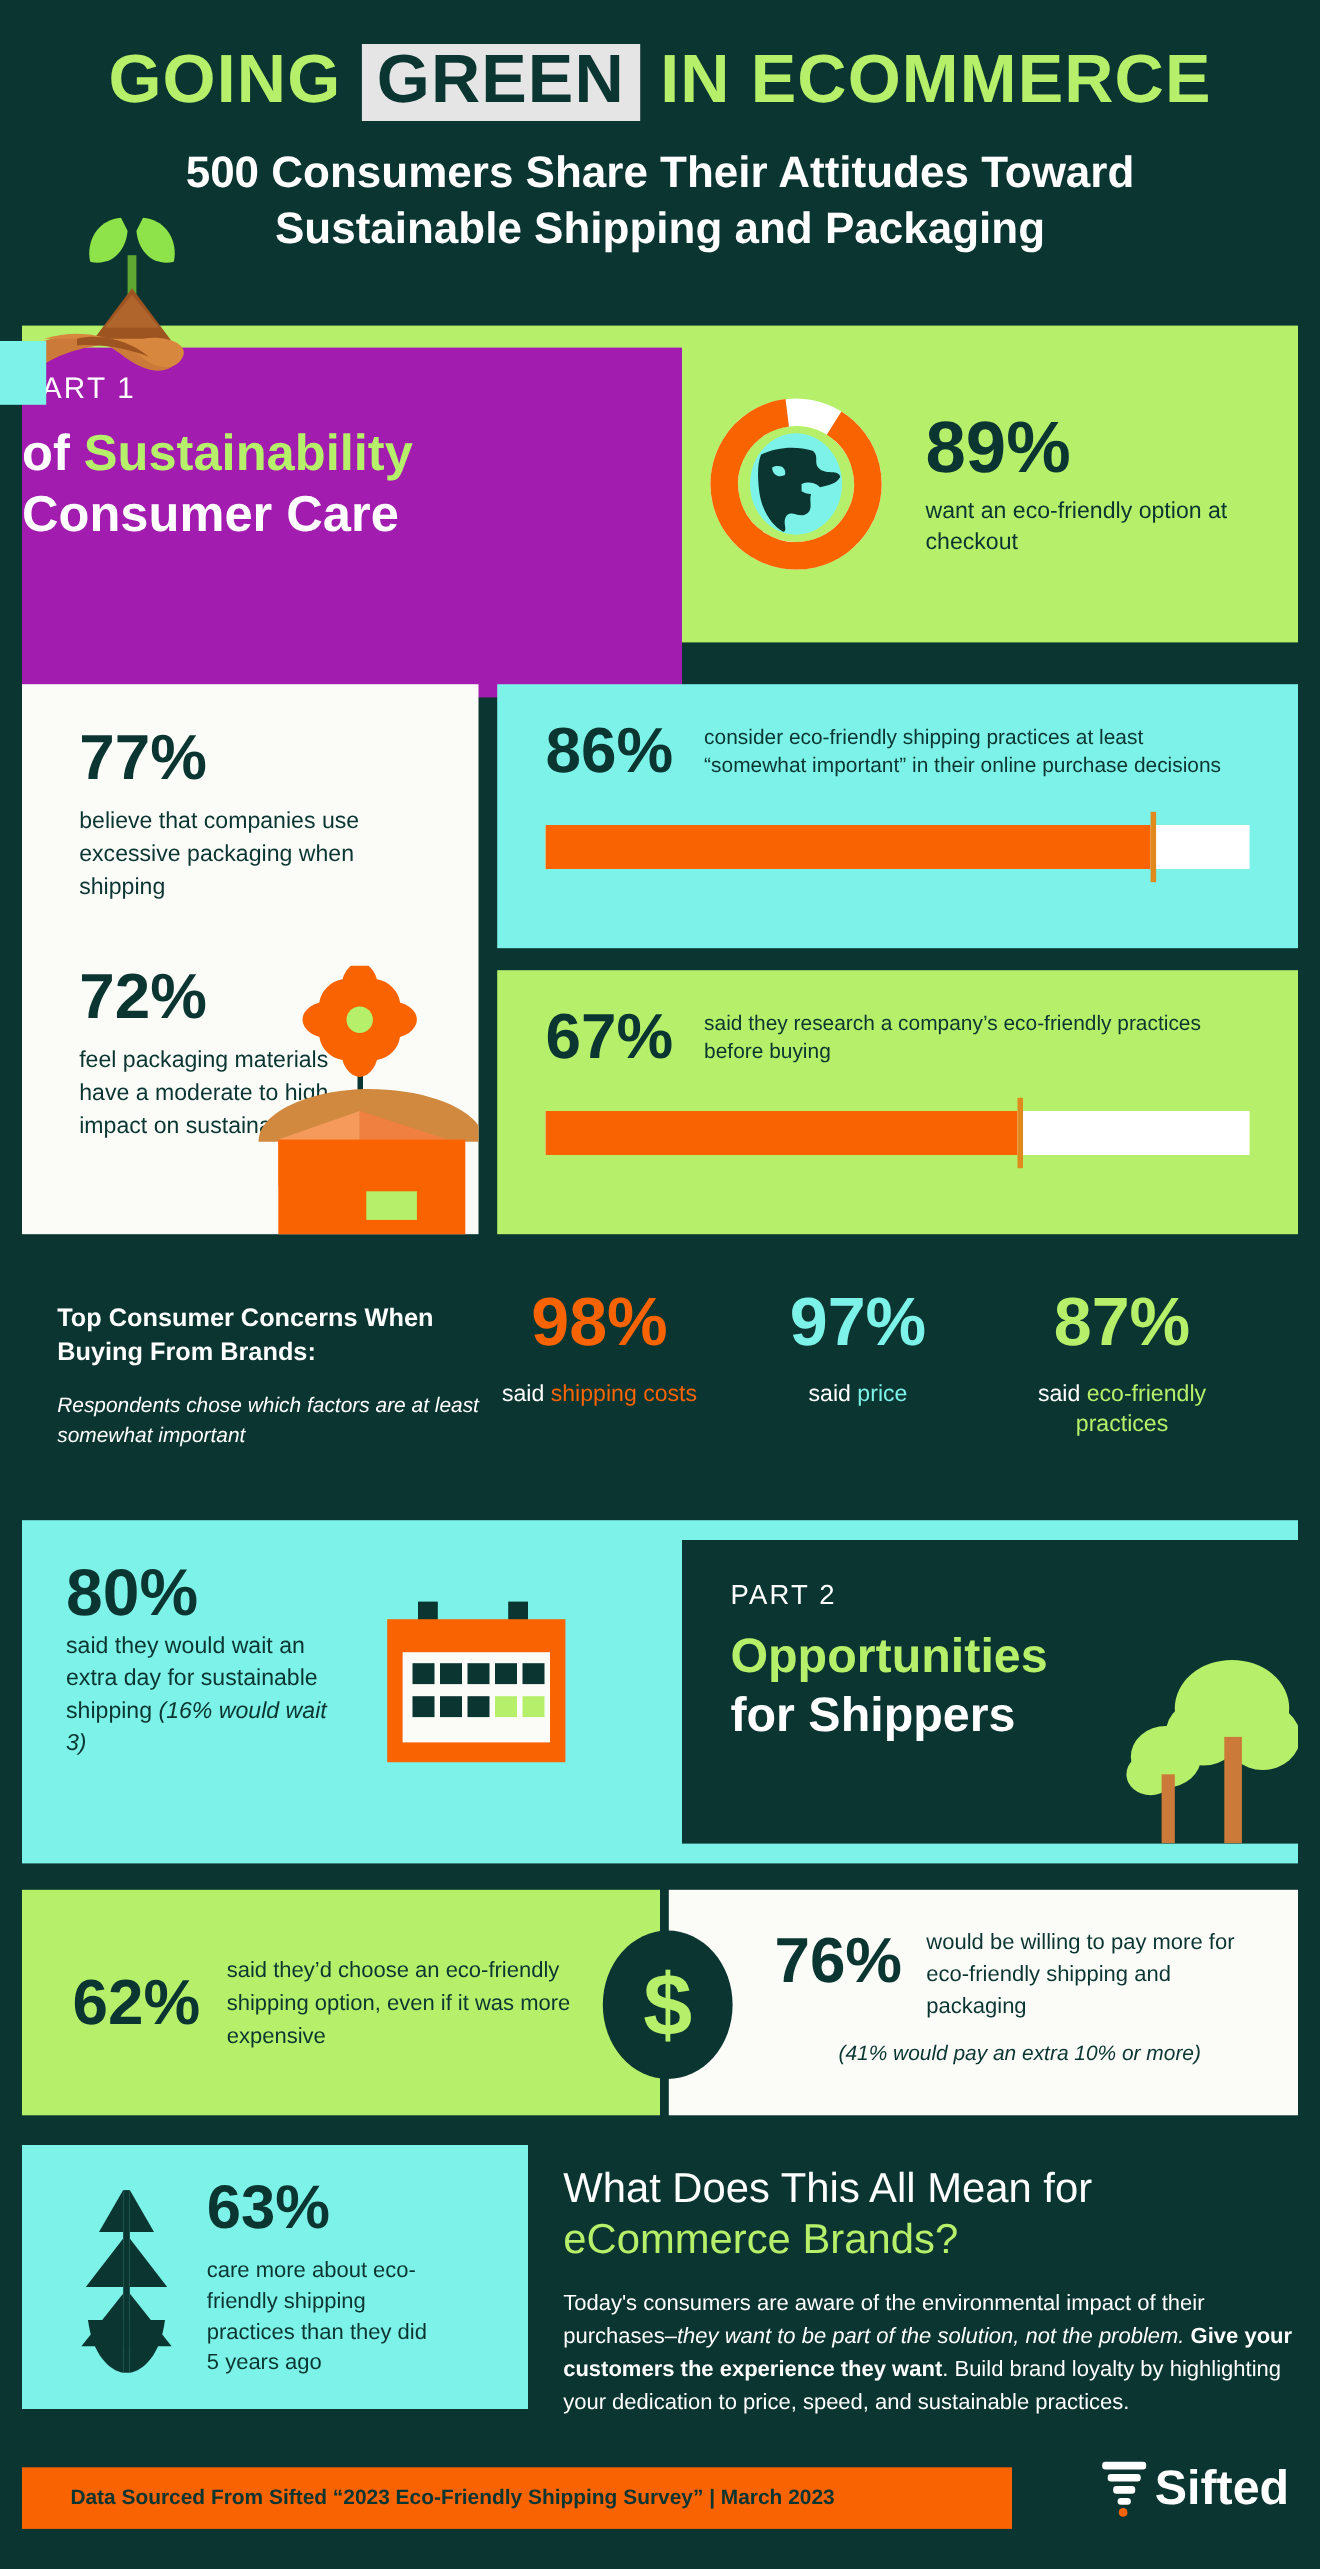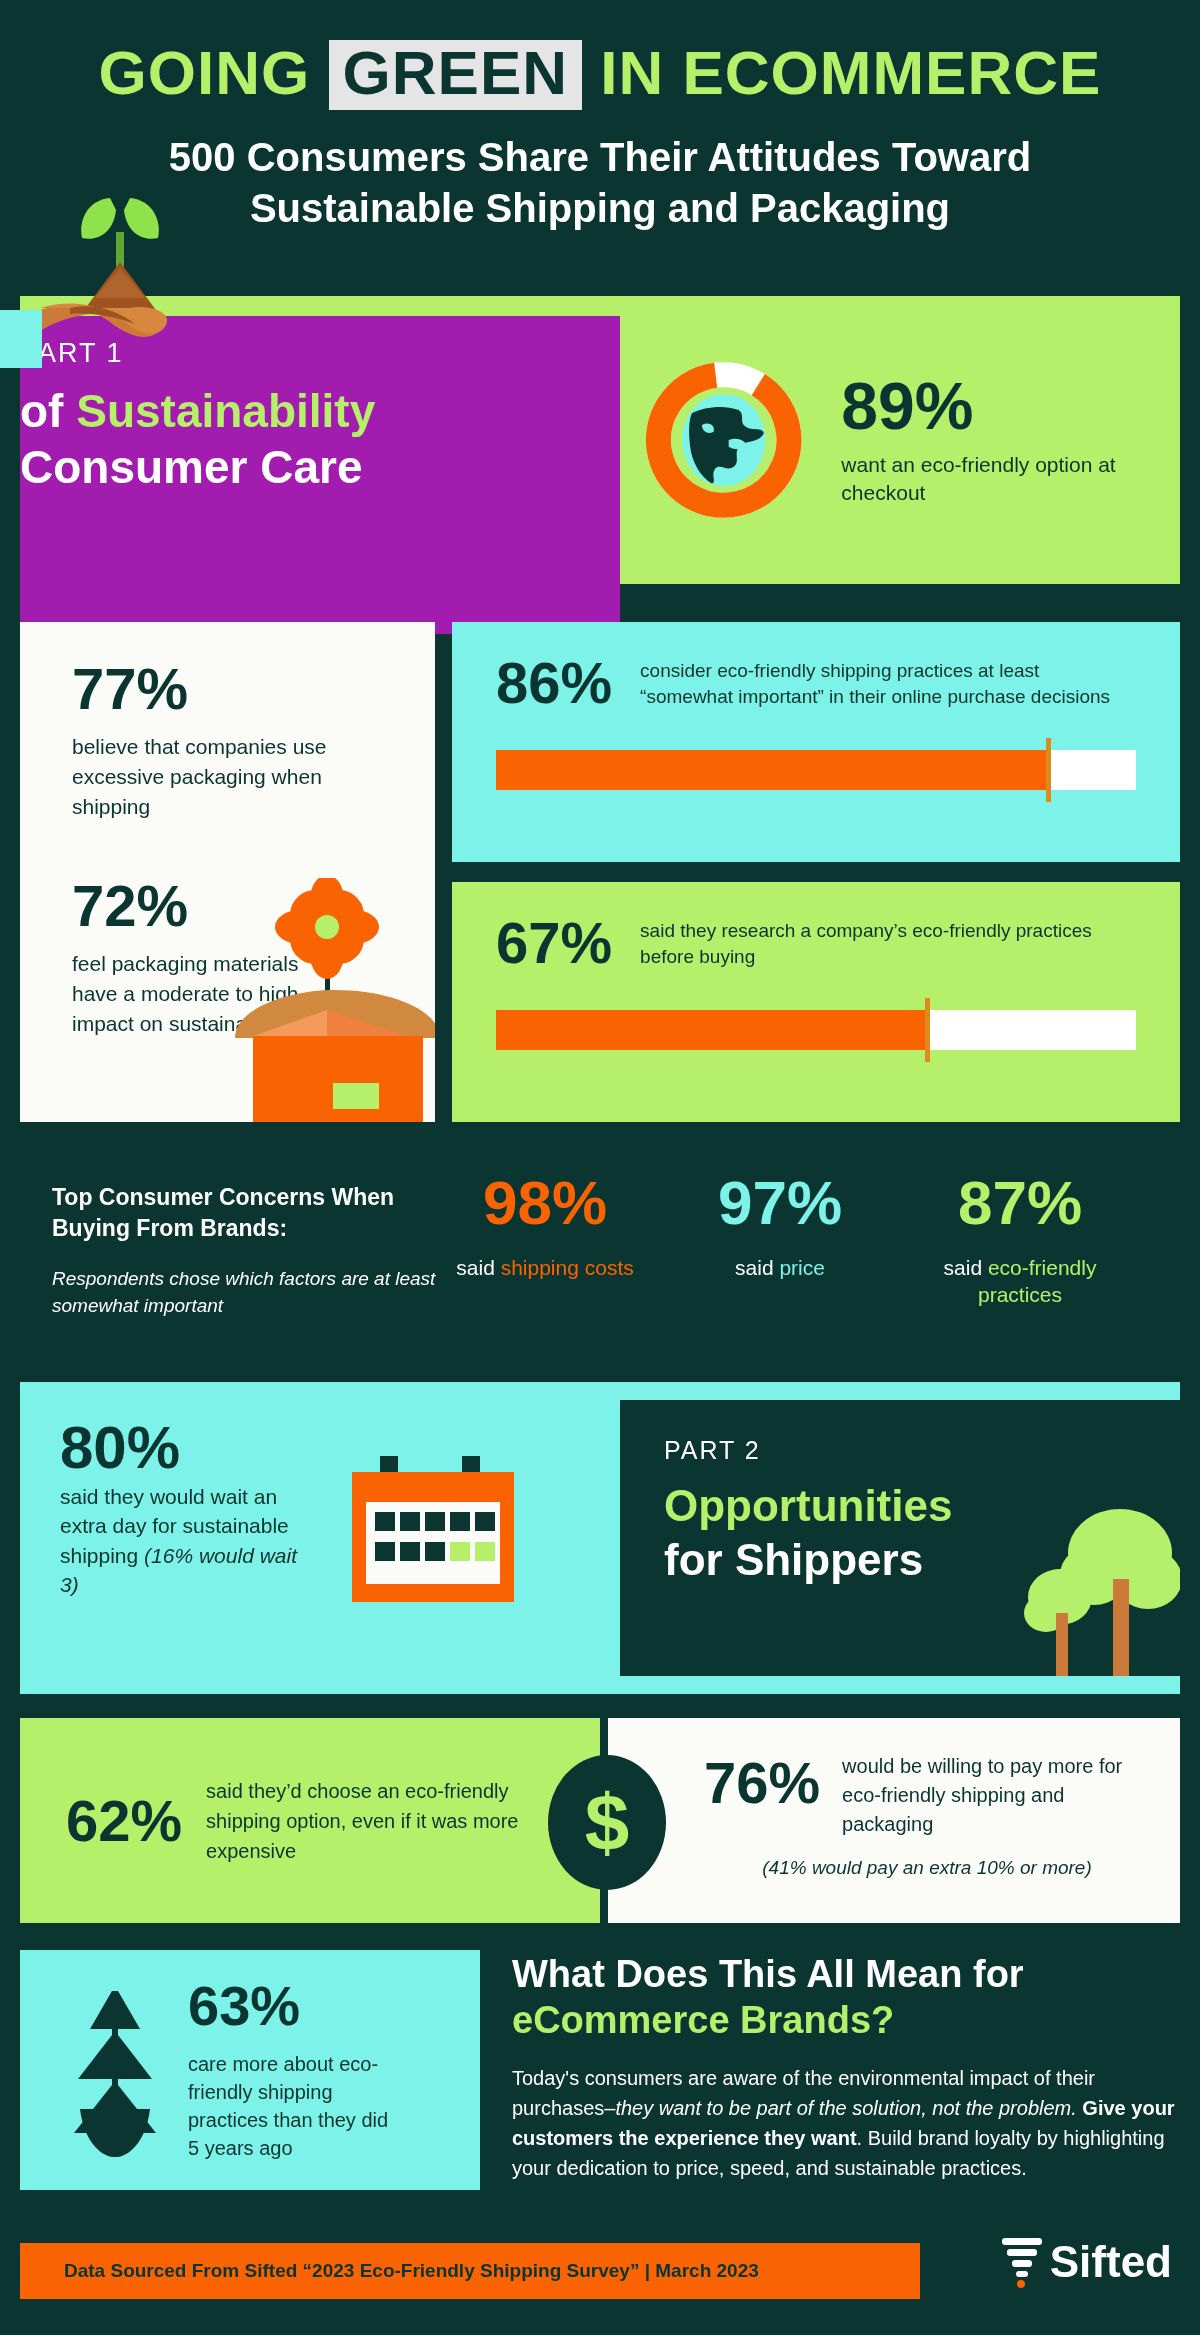--- a/index.html
+++ b/index.html
@@ -199,21 +199,21 @@
 
   
   .card63 {
     position: absolute; left: 20px; top: 1950px;
     width: 460px; height: 240px; background: #7df2e8;
     display: flex; align-items: center; gap: 18px; padding-left: 40px;
   }
   .card63 .n { font-size: 56px; font-weight: bold; color: #0a3530; line-height: 1; }
   .card63 .t { font-size: 20px; color: #0a3530; line-height: 1.4; margin-top: 16px; max-width: 215px; }
   .meaning { position: absolute; left: 512px; top: 1952px; width: 672px; }
-  .meaning h2 { font-size: 38px; font-weight: bold; color: #ffffff; line-height: 1.2; }
+  .meaning h2 { font-size: 38px; font-weight: normal; color: #ffffff; line-height: 1.2; margin-top: 16px; }
   .meaning h2 .accent { color: #b6f06a; }
   .meaning p { font-size: 20px; color: #ffffff; line-height: 1.5; margin-top: 20px; }
   .meaning p i { font-style: italic; }
   .meaning p b { font-weight: bold; }
 
   
   .footer-src {
     position: absolute; left: 20px; top: 2243px;
     width: 900px; height: 56px; background: #f96302;
     display: flex; align-items: center; padding-left: 44px;

